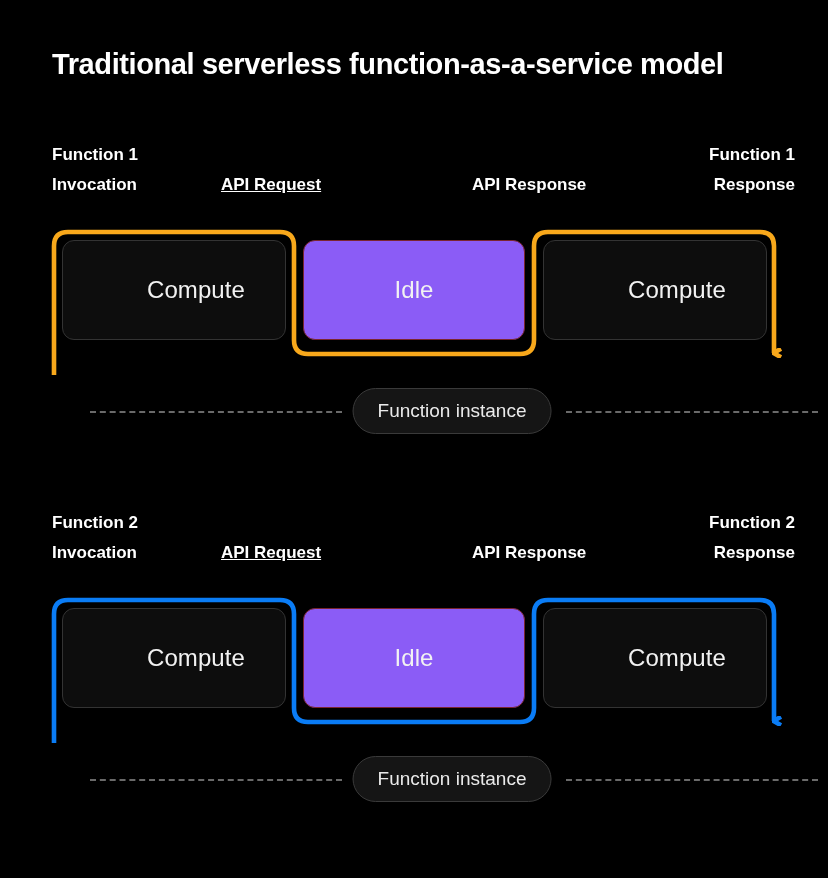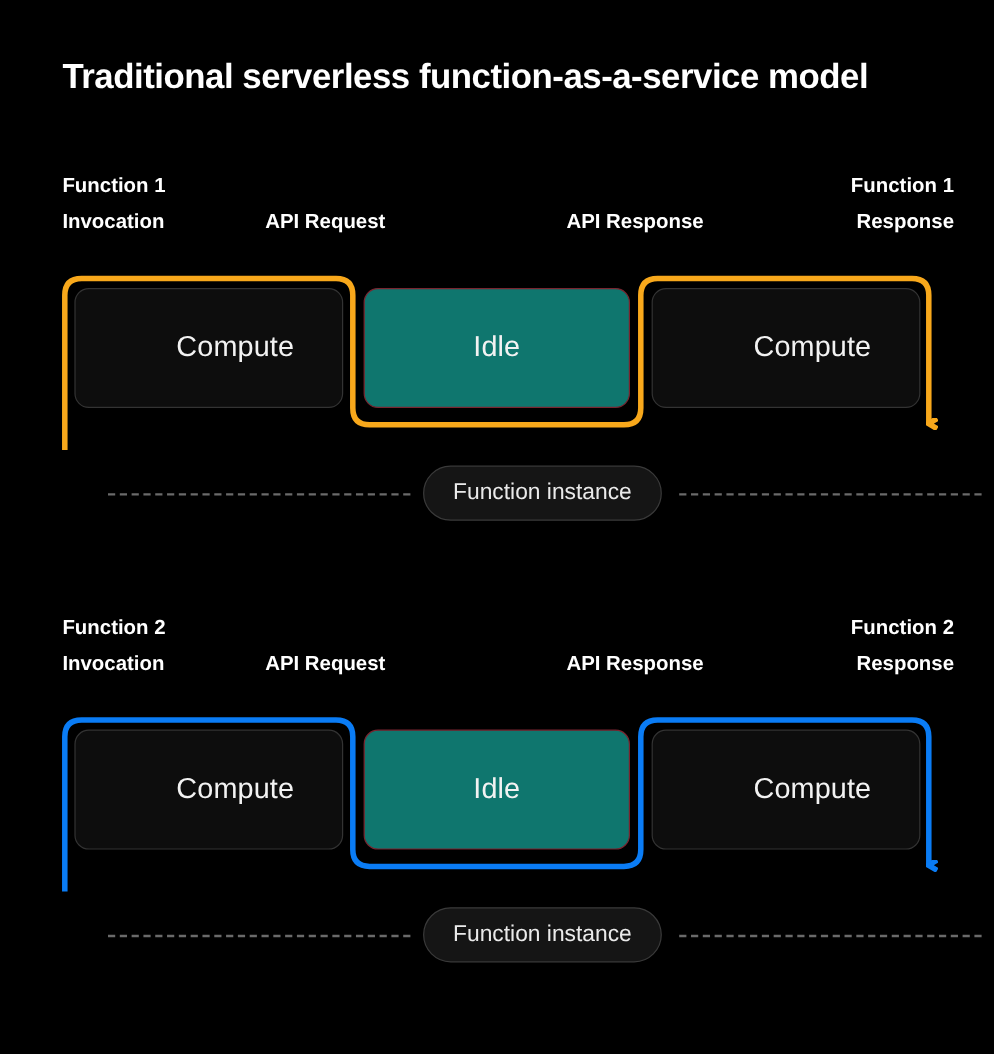--- a/index.html
+++ b/index.html
@@ -46,21 +46,21 @@
   }
   .lbl {
     position: absolute;
     font-size: 17px;
     font-weight: bold;
     line-height: 30px;
     color: #ffffff;
     white-space: nowrap;
   }
   .lbl-invocation { left: 52px; top: 0; text-align: left; }
-  .lbl-apireq     { left: 221px; top: 30px; }
+  .lbl-apireq     { left: 221px; top: 30px; text-decoration: underline; }
   .lbl-apires     { left: 472px; top: 30px; }
   .lbl-response   { right: 52px; top: 0; text-align: right; }
 
   
   .band {
     position: absolute;
     left: 0;
     width: 828px;
     height: 155px;
   }
@@ -83,21 +83,21 @@
     letter-spacing: 0.1px;
     color: #f2f2f2;
     box-sizing: border-box;
   }
   .box.compute {
     background: #0d0d0d;
     border: 1px solid #333333;
     padding-left: 44px;
   }
   .box.idle {
-    background: #0f766e;
+    background: #8b5cf6;
     border: 1px solid #7a2530;
   }
   .box-1 { left: 62px;  width: 224px; }
   .box-2 { left: 303px; width: 222px; }
   .box-3 { left: 543px; width: 224px; }
 
   
   .divider-row {
     position: absolute;
     left: 16px;

